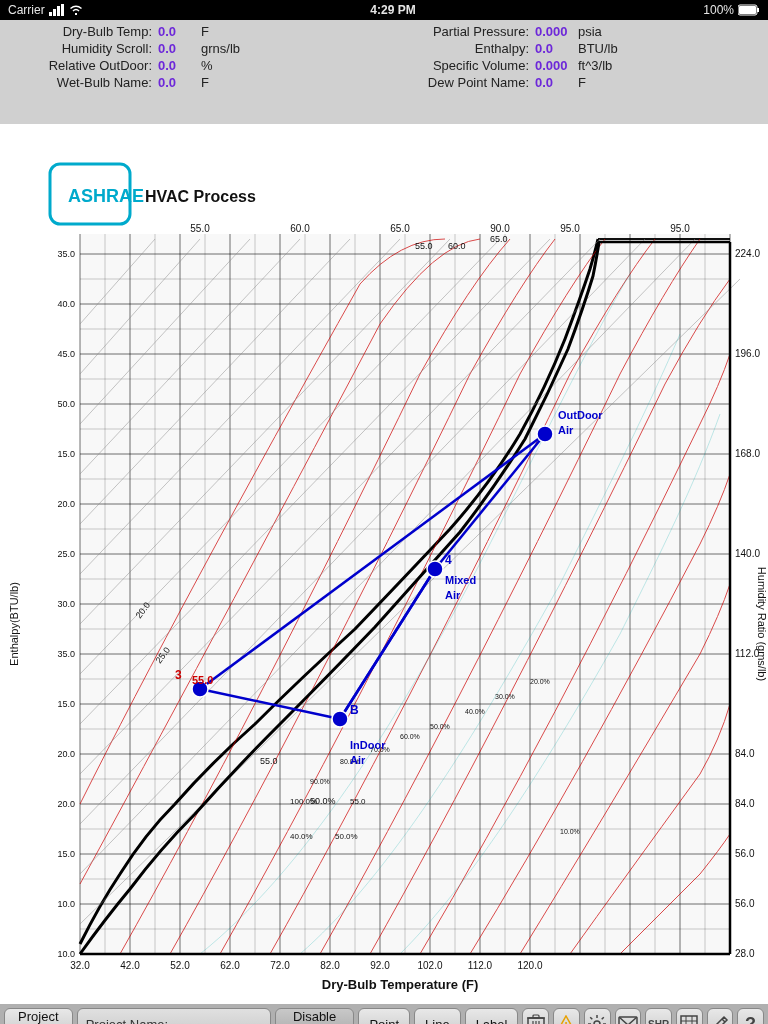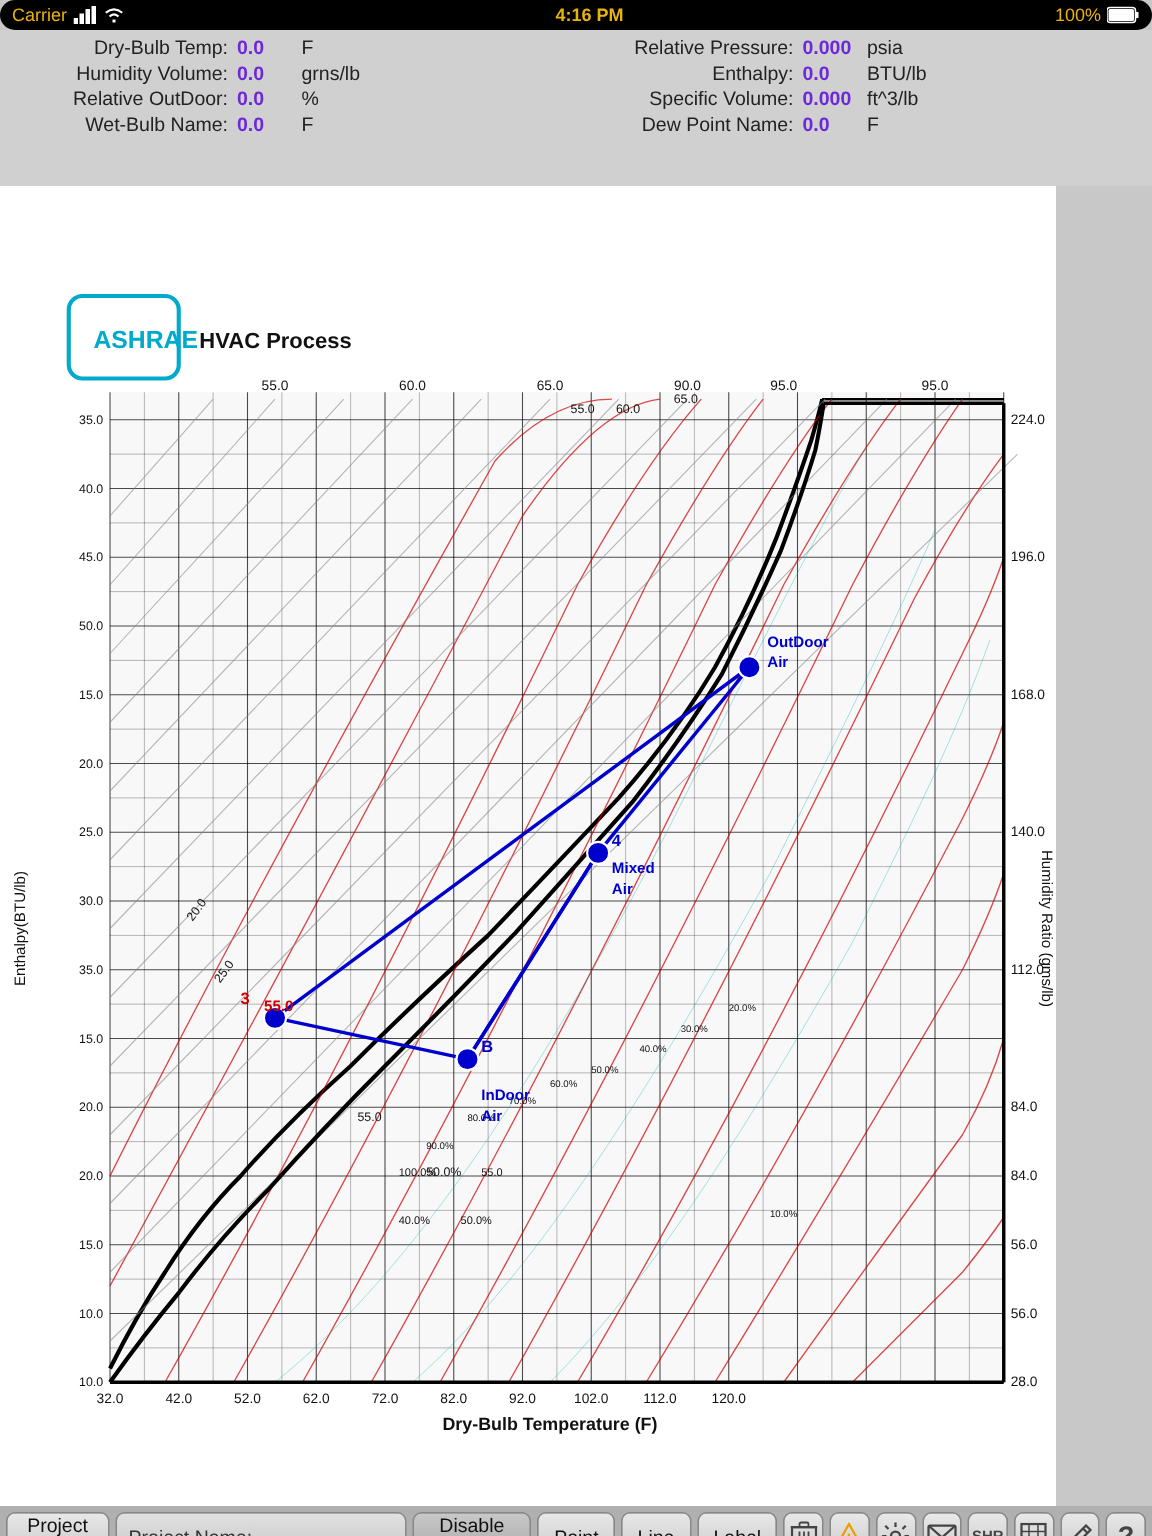--- a/index.html
+++ b/index.html
@@ -2,41 +2,41 @@
 <html><head>
   <meta charset="utf-8">
   <style>
     * { margin: 0; padding: 0; box-sizing: border-box; }
     body { width: 768px; height: 1024px; background: #c8c8c8; font-family: -apple-system, 'Helvetica Neue', Arial, sans-serif; overflow: hidden; }
 
     
     #status-bar {
       width: 768px; height: 20px; background: #000;
       display: flex; align-items: center; justify-content: space-between;
-      padding: 0 8px; color: #eab308; font-size: 12px; border-radius: 10px;
+      padding: 0 8px; color: #e5e5e5; font-size: 12px;
     }
     #status-bar .carrier { display: flex; align-items: center; gap: 4px; }
     #status-bar .time { font-weight: 600; }
     #status-bar .battery { display: flex; align-items: center; gap: 4px; }
 
     
     #info-panel {
       width: 768px; height: 104px; background: #d0d0d0;
       display: grid; grid-template-columns: 1fr 1fr;
       padding: 4px 8px; gap: 2px;
     }
     .info-col { display: flex; flex-direction: column; gap: 2px; }
     .info-row { display: flex; align-items: center; font-size: 13px; color: #222; }
     .info-label { min-width: 150px; text-align: right; padding-right: 6px; color: #222; font-weight: 500; }
     .info-value { color: #6d28d9; font-weight: 600; min-width: 40px; }
     .info-unit { color: #222; margin-left: 3px; }
 
     
     #chart-area {
-      width: 704px; height: 880px; background: #fff;
+      width: 768px; height: 880px; background: #fff;
       position: relative; overflow: hidden;
     }
 
     
     #toolbar {
       width: 768px; height: 40px; background: #b0b0b0;
       display: flex; align-items: center; padding: 0 4px; gap: 4px;
     }
     .toolbar-btn {
       height: 32px; padding: 0 10px; border-radius: 6px;
@@ -70,57 +70,57 @@
       <rect x="4" y="5" width="3" height="7" fill="white"></rect>
       <rect x="8" y="2" width="3" height="10" fill="white"></rect>
       <rect x="12" y="0" width="3" height="12" fill="white"></rect>
     </svg>
     <svg width="14" height="12" viewBox="0 0 14 12">
       <path d="M7,9 L7,11" stroke="white" stroke-width="2"></path>
       <path d="M4,7 Q7,4 10,7" stroke="white" stroke-width="1.5" fill="none"></path>
       <path d="M1.5,4.5 Q7,0 12.5,4.5" stroke="white" stroke-width="1.5" fill="none"></path>
     </svg>
   </div>
-  <span class="time">4:16 PM</span>
+  <span class="time">4:29 PM</span>
   <div class="battery">
     <span>100%</span>
     <svg width="22" height="12" viewBox="0 0 22 12">
       <rect x="0" y="1" width="19" height="10" rx="2" stroke="white" stroke-width="1" fill="none"></rect>
       <rect x="19" y="4" width="2" height="4" fill="white"></rect>
       <rect x="1" y="2" width="17" height="8" rx="1" fill="white"></rect>
     </svg>
   </div>
 </div>
 
 <div id="info-panel">
   <div class="info-col">
     <div class="info-row">
       <span class="info-label">Dry-Bulb Temp:</span>
       <span class="info-value">0.0</span>
       <span class="info-unit">F</span>
     </div>
     <div class="info-row">
-      <span class="info-label">Humidity Volume:</span>
+      <span class="info-label">Humidity Scroll:</span>
       <span class="info-value">0.0</span>
       <span class="info-unit">grns/lb</span>
     </div>
     <div class="info-row">
       <span class="info-label">Relative OutDoor:</span>
       <span class="info-value">0.0</span>
       <span class="info-unit">%</span>
     </div>
     <div class="info-row">
       <span class="info-label">Wet-Bulb Name:</span>
       <span class="info-value">0.0</span>
       <span class="info-unit">F</span>
     </div>
   </div>
   <div class="info-col">
     <div class="info-row">
-      <span class="info-label">Relative Pressure:</span>
+      <span class="info-label">Partial Pressure:</span>
       <span class="info-value">0.000</span>
       <span class="info-unit">psia</span>
     </div>
     <div class="info-row">
       <span class="info-label">Enthalpy:</span>
       <span class="info-value">0.0</span>
       <span class="info-unit">BTU/lb</span>
     </div>
     <div class="info-row">
       <span class="info-label">Specific Volume:</span>

